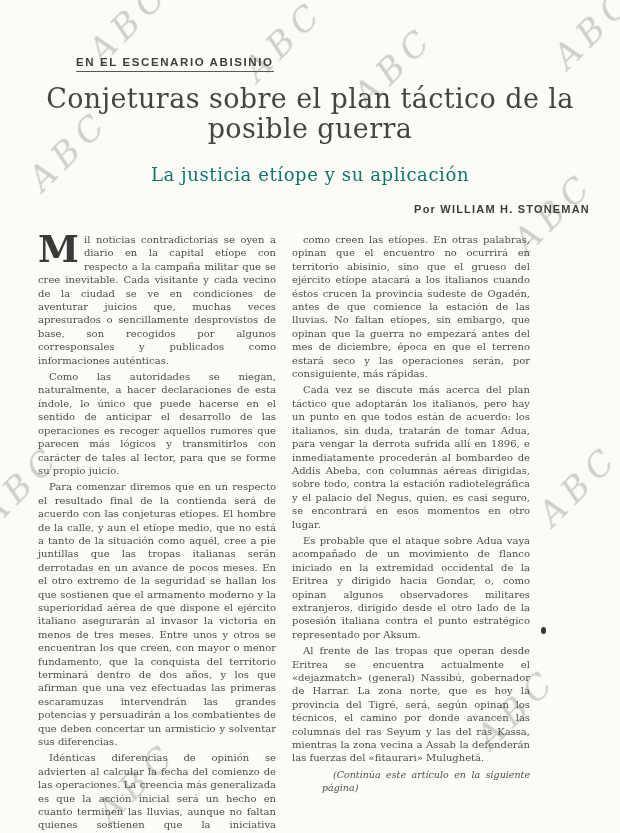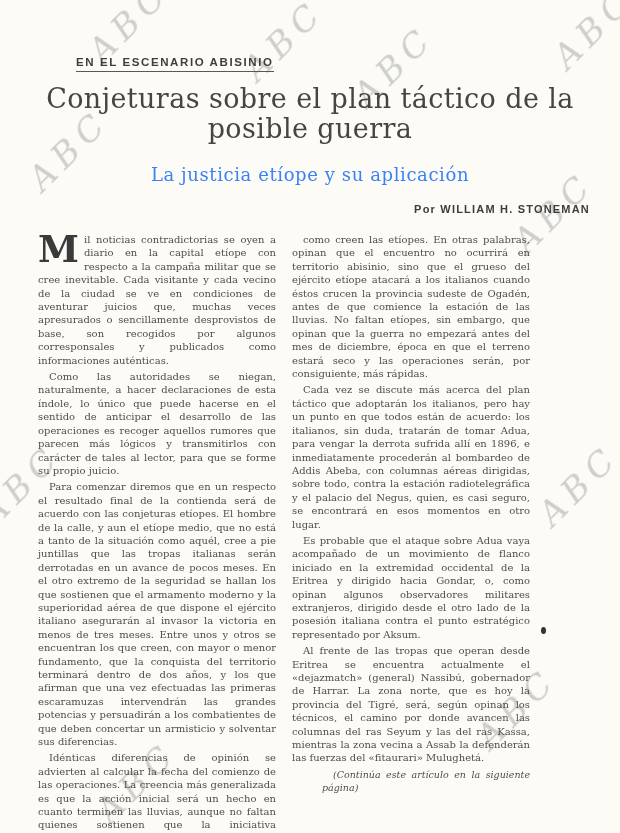--- a/index.html
+++ b/index.html
@@ -52,21 +52,21 @@
     text-align:center;
     font-size:27px; line-height:30px; letter-spacing:.4px;
     font-weight:400; color:#454545;
     filter:blur(.3px);
   }
 
   .subhead {
     position:absolute; left:30px; width:560px; top:164px;
     text-align:center;
     font-size:18px; letter-spacing:.6px;
-    font-weight:400; color:#3b82f6;
+    font-weight:400; color:#0f766e;
     filter:blur(.3px);
   }
 
   .byline {
     position:absolute; left:30px; width:560px; top:203px;
     text-align:right;
     font-family:"Liberation Sans", sans-serif;
     font-weight:700; font-size:11px; letter-spacing:1.2px;
     color:#3d3d3d;
     filter:blur(.2px);

